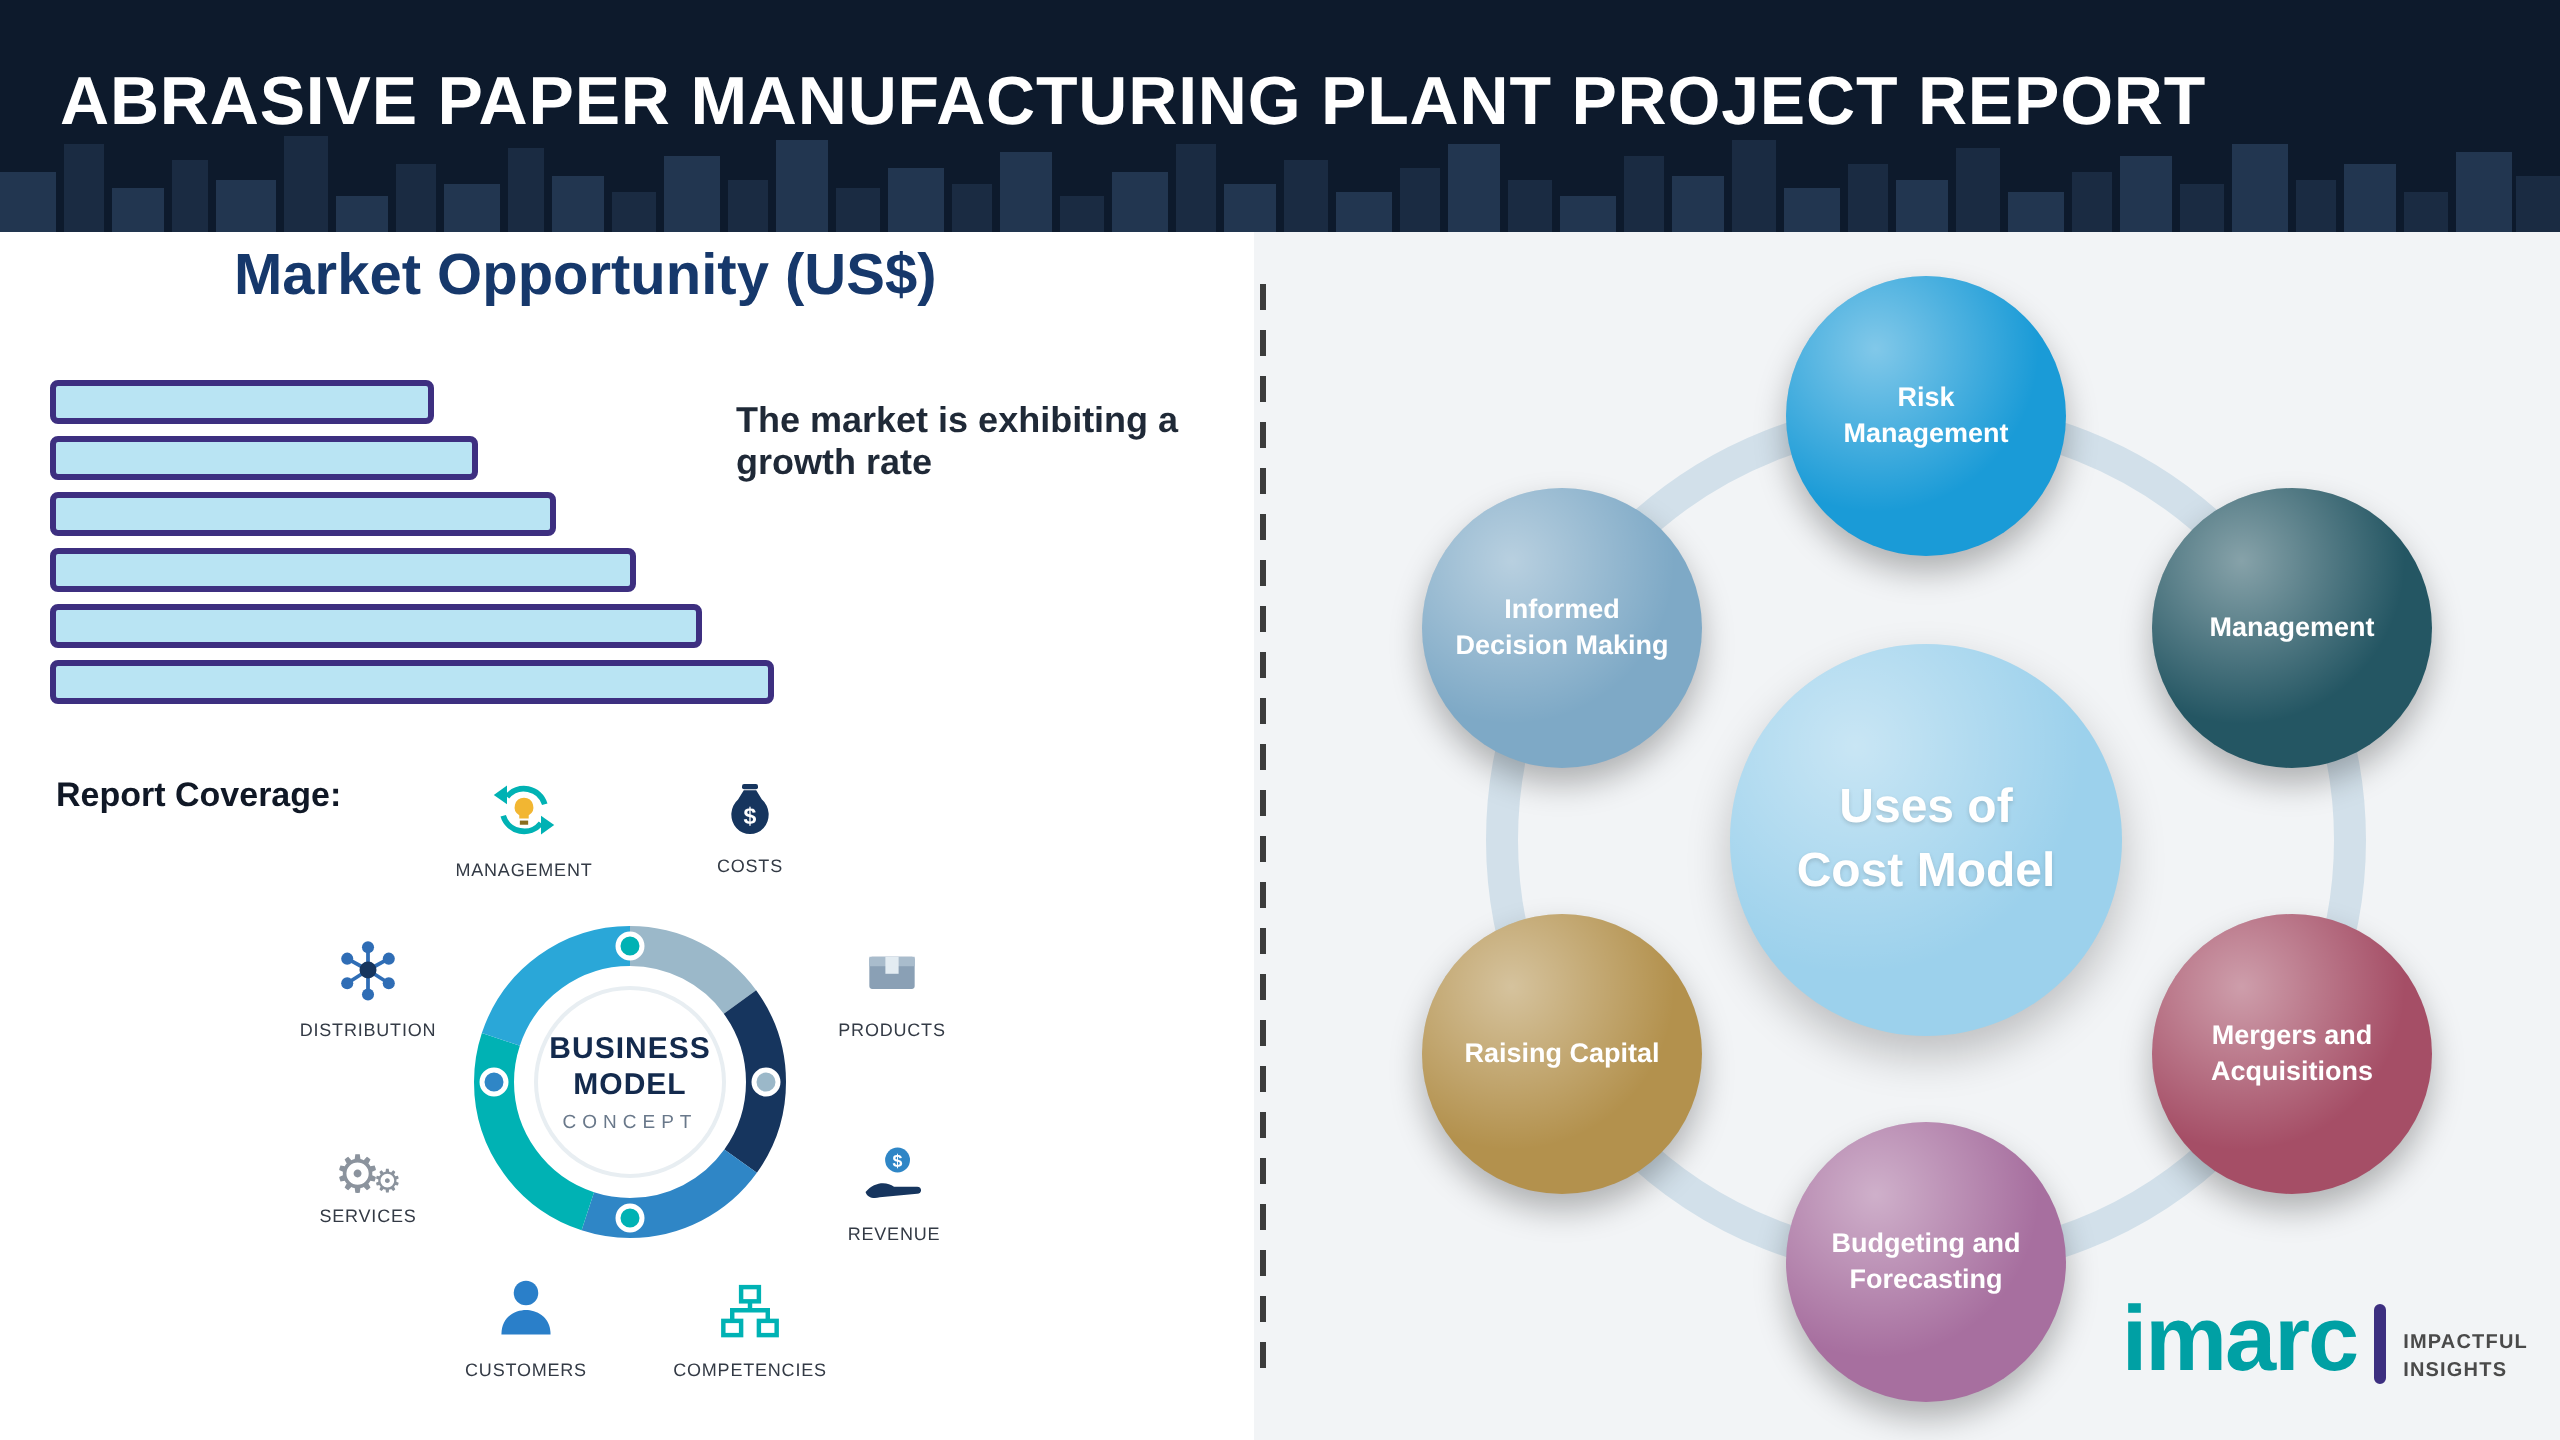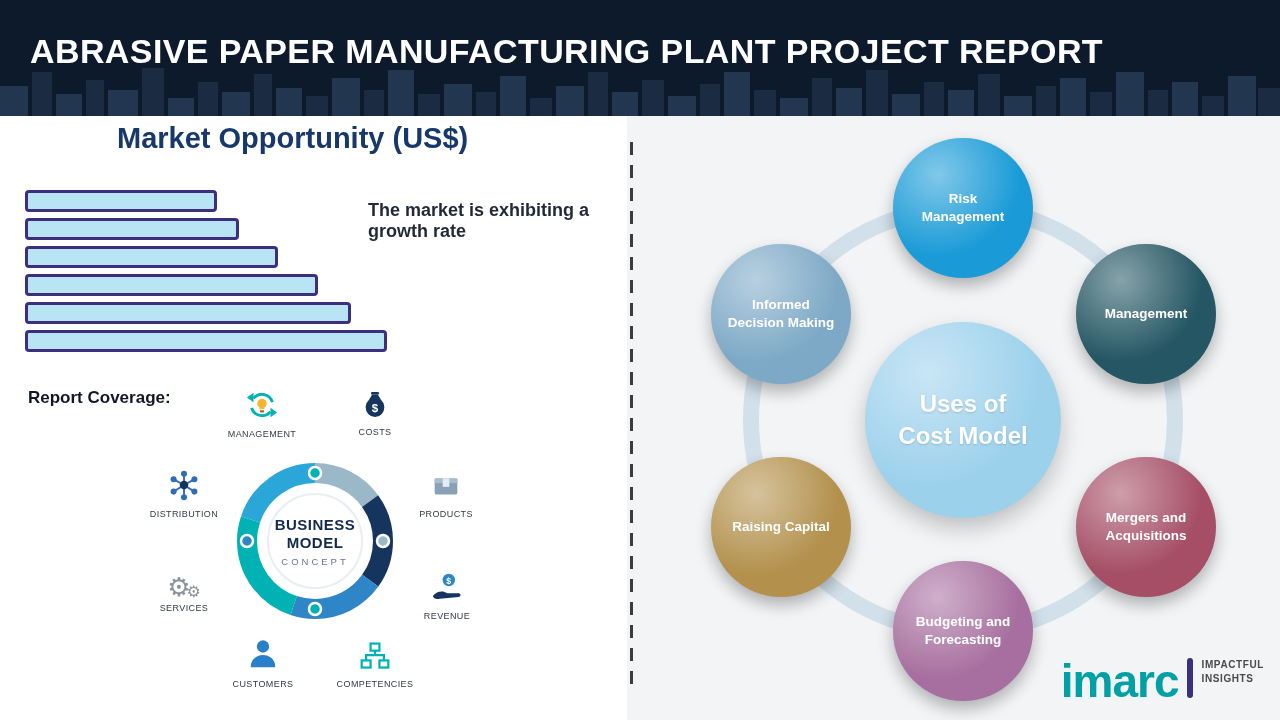--- a/index.html
+++ b/index.html
@@ -54,21 +54,21 @@
   .sat-budget { left:253px; top:441px; }
   .sat-raising { left:71px; top:337px; }
   .sat-informed { left:71px; top:124px; }
   .cm-center { position:absolute; left:225px; top:202px; width:196px; height:196px; border-radius:50%; z-index:3;
                display:flex; flex-direction:column; align-items:center; justify-content:center; text-align:center;
                color:#fff; font-weight:bold; font-size:24px; line-height:1.35;
                box-shadow:0 10px 22px rgba(0,0,0,.22); text-shadow:0 1px 2px rgba(0,0,0,.15); }
   .cm-center span { position:relative; }
 
   
-  .logo { position:absolute; right:16px; bottom:16px; display:flex; align-items:flex-start; }
+  .logo { position:absolute; right:16px; bottom:28px; display:flex; align-items:flex-end; }
   .logo .brand { font-size:46px; font-weight:bold; color:#00a0a4; letter-spacing:-1px; line-height:1; }
   .logo .bar { width:3px; height:40px; background:#4a4a4a; margin:0 9px 0 8px; }
   .logo .tag { font-size:10px; font-weight:bold; color:#4a4a4a; letter-spacing:.6px; line-height:1.35; }
 </style>
 </head>
 <body>
 
 <div class="page">
 
   <div class="header">

